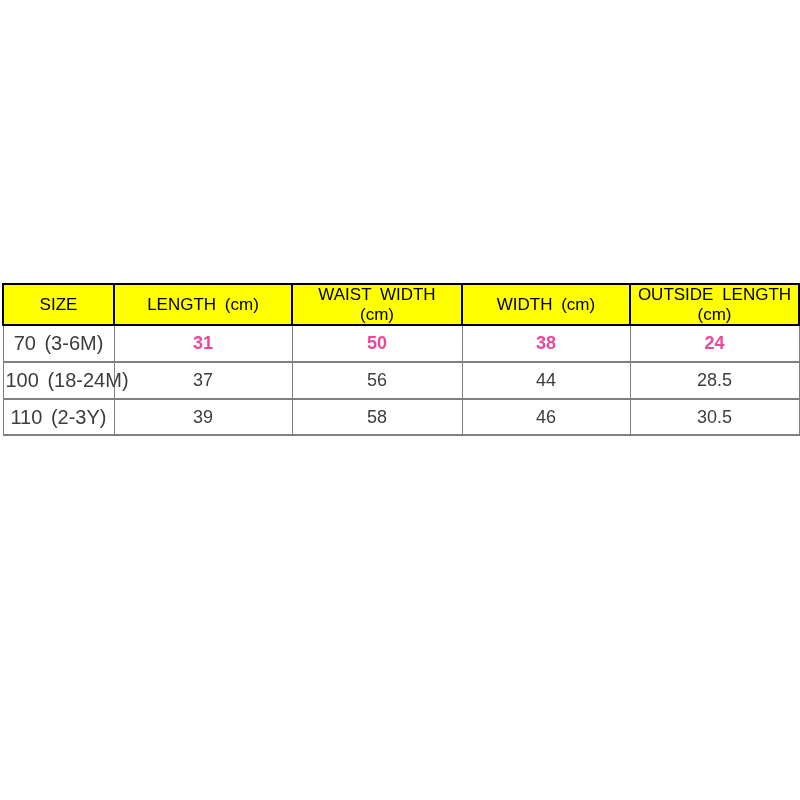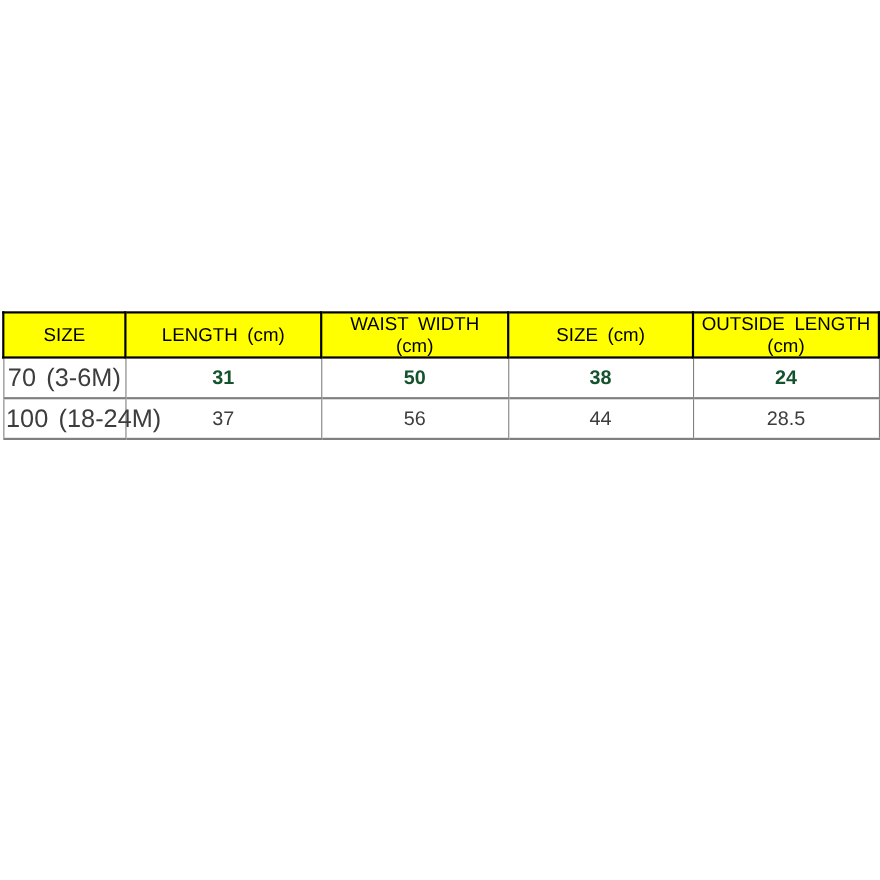--- a/index.html
+++ b/index.html
@@ -51,60 +51,67 @@
     border-top: 2px solid #808080;
     border-bottom: 2px solid #808080;
     height: 34.8px;
     text-align: center;
     vertical-align: middle;
     font-size: 18px;
     color: #3d3d3d;
     padding: 0 2px;
   }
   table.size-chart td.size-label {
-    font-size: 23px;
+    font-size: 20px;
     word-spacing: 3px;
     white-space: nowrap;
   }
   table.size-chart tr.emph td.val {
     font-weight: bold;
-    color: #14532d;
+    color: #ec4899;
   }
 </style>
 </head>
 <body>
 
 <div class="stage">
   <table class="size-chart">
     <colgroup>
       <col class="c0">
         <col class="c1">
         <col class="c2">
         <col class="c3">
         <col class="c4">
     </colgroup>
     <thead>
       <tr>
         <th>SIZE</th>
         <th>LENGTH (cm)</th>
         <th>WAIST WIDTH (cm)</th>
-        <th>SIZE (cm)</th>
+        <th>WIDTH (cm)</th>
         <th>OUTSIDE LENGTH (cm)</th>
       </tr>
     </thead>
     <tbody>
       <tr class="emph">
         <td class="size-label">70 (3-6M)</td>
         <td class="val">31</td>
         <td class="val">50</td>
         <td class="val">38</td>
         <td class="val">24</td>
       </tr>
       <tr>
         <td class="size-label">100 (18-24M)</td>
         <td class="val">37</td>
         <td class="val">56</td>
         <td class="val">44</td>
         <td class="val">28.5</td>
       </tr>
+      <tr>
+        <td class="size-label">110 (2-3Y)</td>
+        <td class="val">39</td>
+        <td class="val">58</td>
+        <td class="val">46</td>
+        <td class="val">30.5</td>
+      </tr>
     </tbody>
   </table>
 </div>
 
 </body></html>

